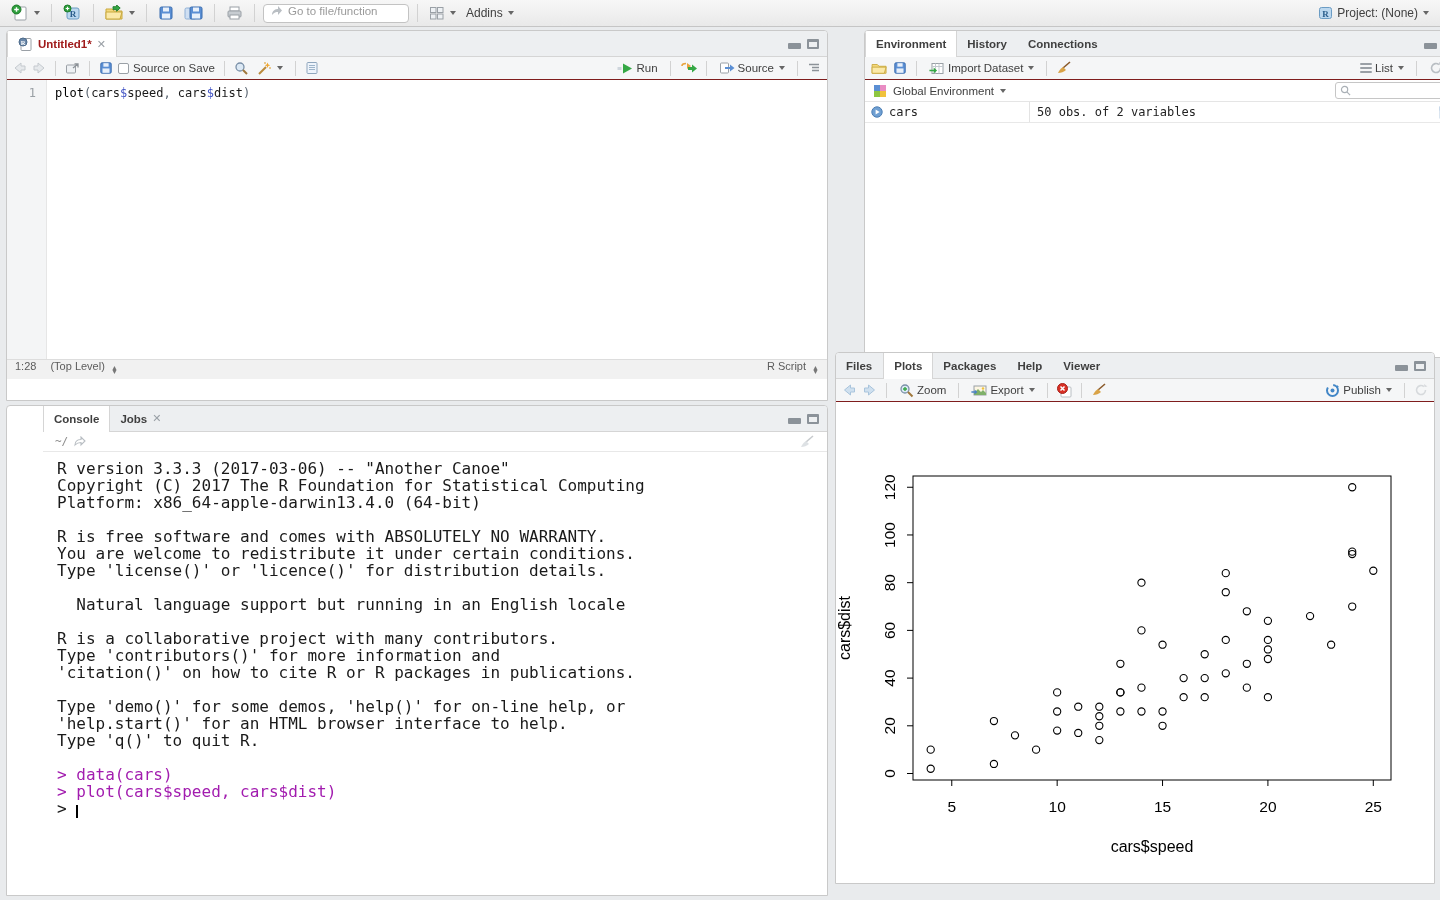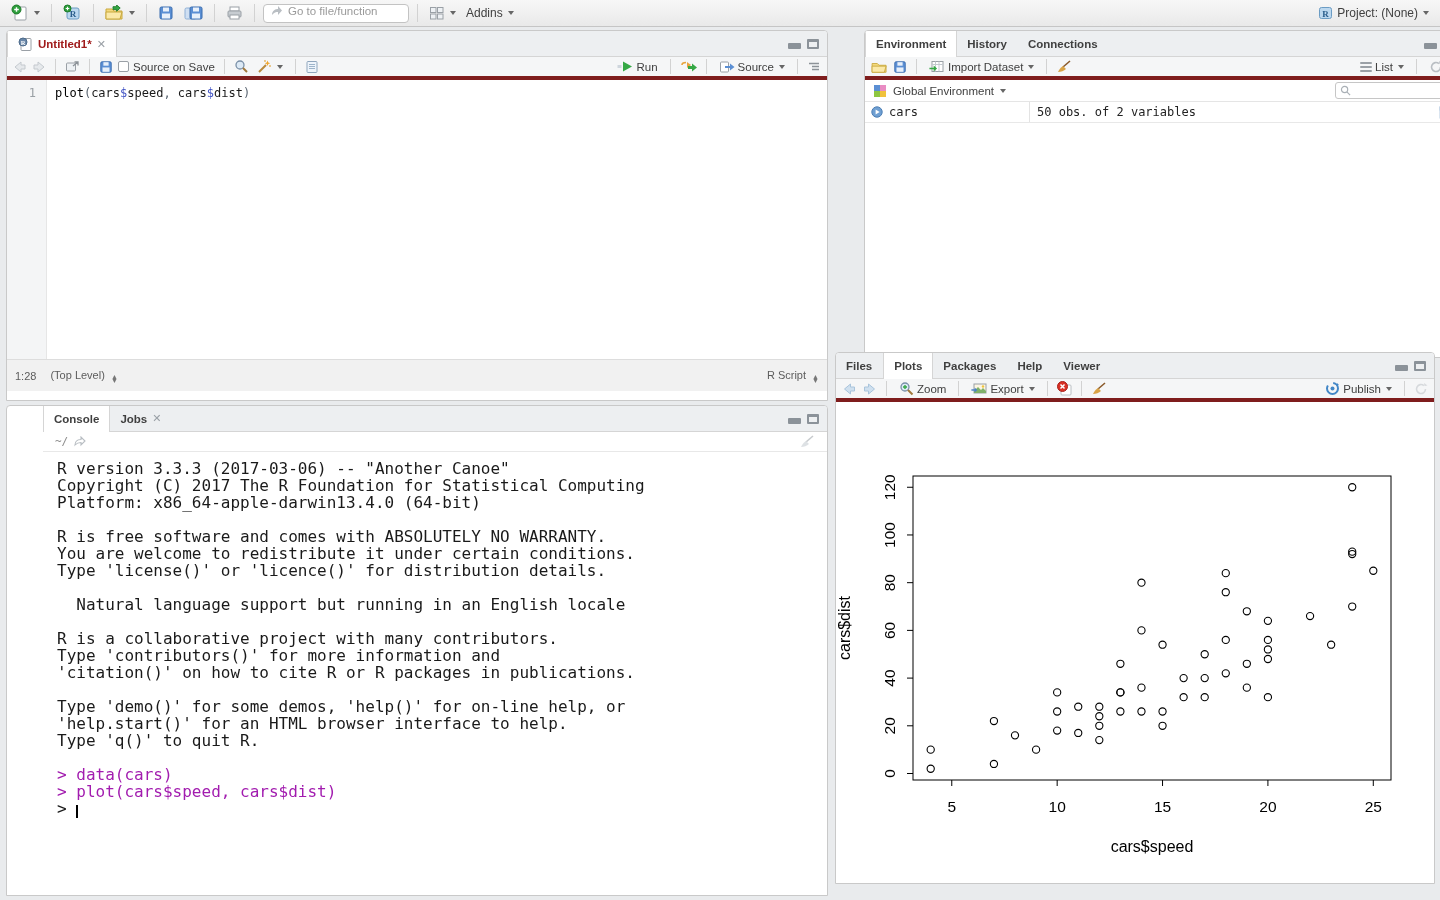--- a/index.html
+++ b/index.html
@@ -28,29 +28,29 @@
 
   .tabstrip { height:26px; background:#edeff1; border-bottom:1px solid #d5d5d5; display:flex; align-items:stretch; }
   .tab { display:flex; align-items:center; gap:5px; padding:0 10px; font-weight:bold; font-size:11.5px; color:#3f3f3f; border-right:1px solid transparent; }
   .tab.active { background:#fff; border-right:1px solid #d5d5d5; border-left:1px solid #d5d5d5; margin-bottom:-1px; }
   .tab .close-x { color:#9aa0a6; font-weight:normal; font-size:11px; }
   .tab-title-modified { color:#a01b1b; }
   .winctl { margin-left:auto; display:flex; align-items:center; gap:6px; padding-right:8px; }
   .minimize-glyph { width:13px; height:6px; background:#8b9299; border-radius:1px; margin-top:5px; }
   .maximize-glyph { width:12px; height:10px; border:2px solid #8b9299; border-top-width:3px; border-radius:1px; }
 
-  .pane-toolbar { height:23px; background:#f5f6f7; border-bottom:4px solid #7f1d1d; display:flex; align-items:center; padding:0 6px; gap:5px; font-size:11.5px; color:#404040; }
+  .pane-toolbar { height:23px; background:#f5f6f7; border-bottom:1px solid #7f1d1d; display:flex; align-items:center; padding:0 6px; gap:5px; font-size:11.5px; color:#404040; }
   .pane-toolbar .tb-sep { height:15px; }
 
   
   .editor { position:relative; height:279px; display:flex; background:#fff; font-family:"DejaVu Sans Mono", monospace; font-size:12px; }
   .gutter { width:40px; background:#f4f5f6; border-right:1px solid #e6e6e6; color:#9aa0a5; text-align:right; padding:6px 10px 0 0; }
   .code-area { padding:6px 0 0 8px; color:#1a1a1a; }
   .tok-fn { color:#000; } .tok-p { color:#5c6773; } .tok-v { color:#1a1a1a; } .tok-d { color:#4254c5; }
-  .statusbar { height:32px; background:#f1f1f1; border-top:1px solid #ddd; display:flex; align-items:center; font-size:11px; color:#5c5c5c; padding:0 8px; gap:14px; }
+  .statusbar { height:20px; background:#f1f1f1; border-top:1px solid #ddd; display:flex; font-size:11px; color:#5c5c5c; padding:0 8px; gap:14px; }
   .updown { display:inline-flex; flex-direction:column; line-height:4px; font-size:7px; color:#777; margin-left:3px; }
 
   
   .console-path { height:20px; display:flex; align-items:center; padding:0 12px; gap:6px; border-bottom:1px solid #e8e8e8; color:#8b8b8b; font-family:"DejaVu Sans Mono", monospace; font-size:11px; }
   .console-body { padding:8px 0 0 14px; font-family:"DejaVu Sans Mono", monospace; font-size:16px; line-height:17px; color:#1a1a1a; white-space:pre; }
   .console-line.in { color:#a21caf; }
   .cursor { display:inline-block; width:2px; height:13px; background:#000; vertical-align:text-bottom; }
 
   
   .env-scope-row { height:22px; display:flex; align-items:center; padding:0 8px; gap:6px; border-bottom:1px solid #e5e5e5; font-size:11.5px; color:#404040; }

